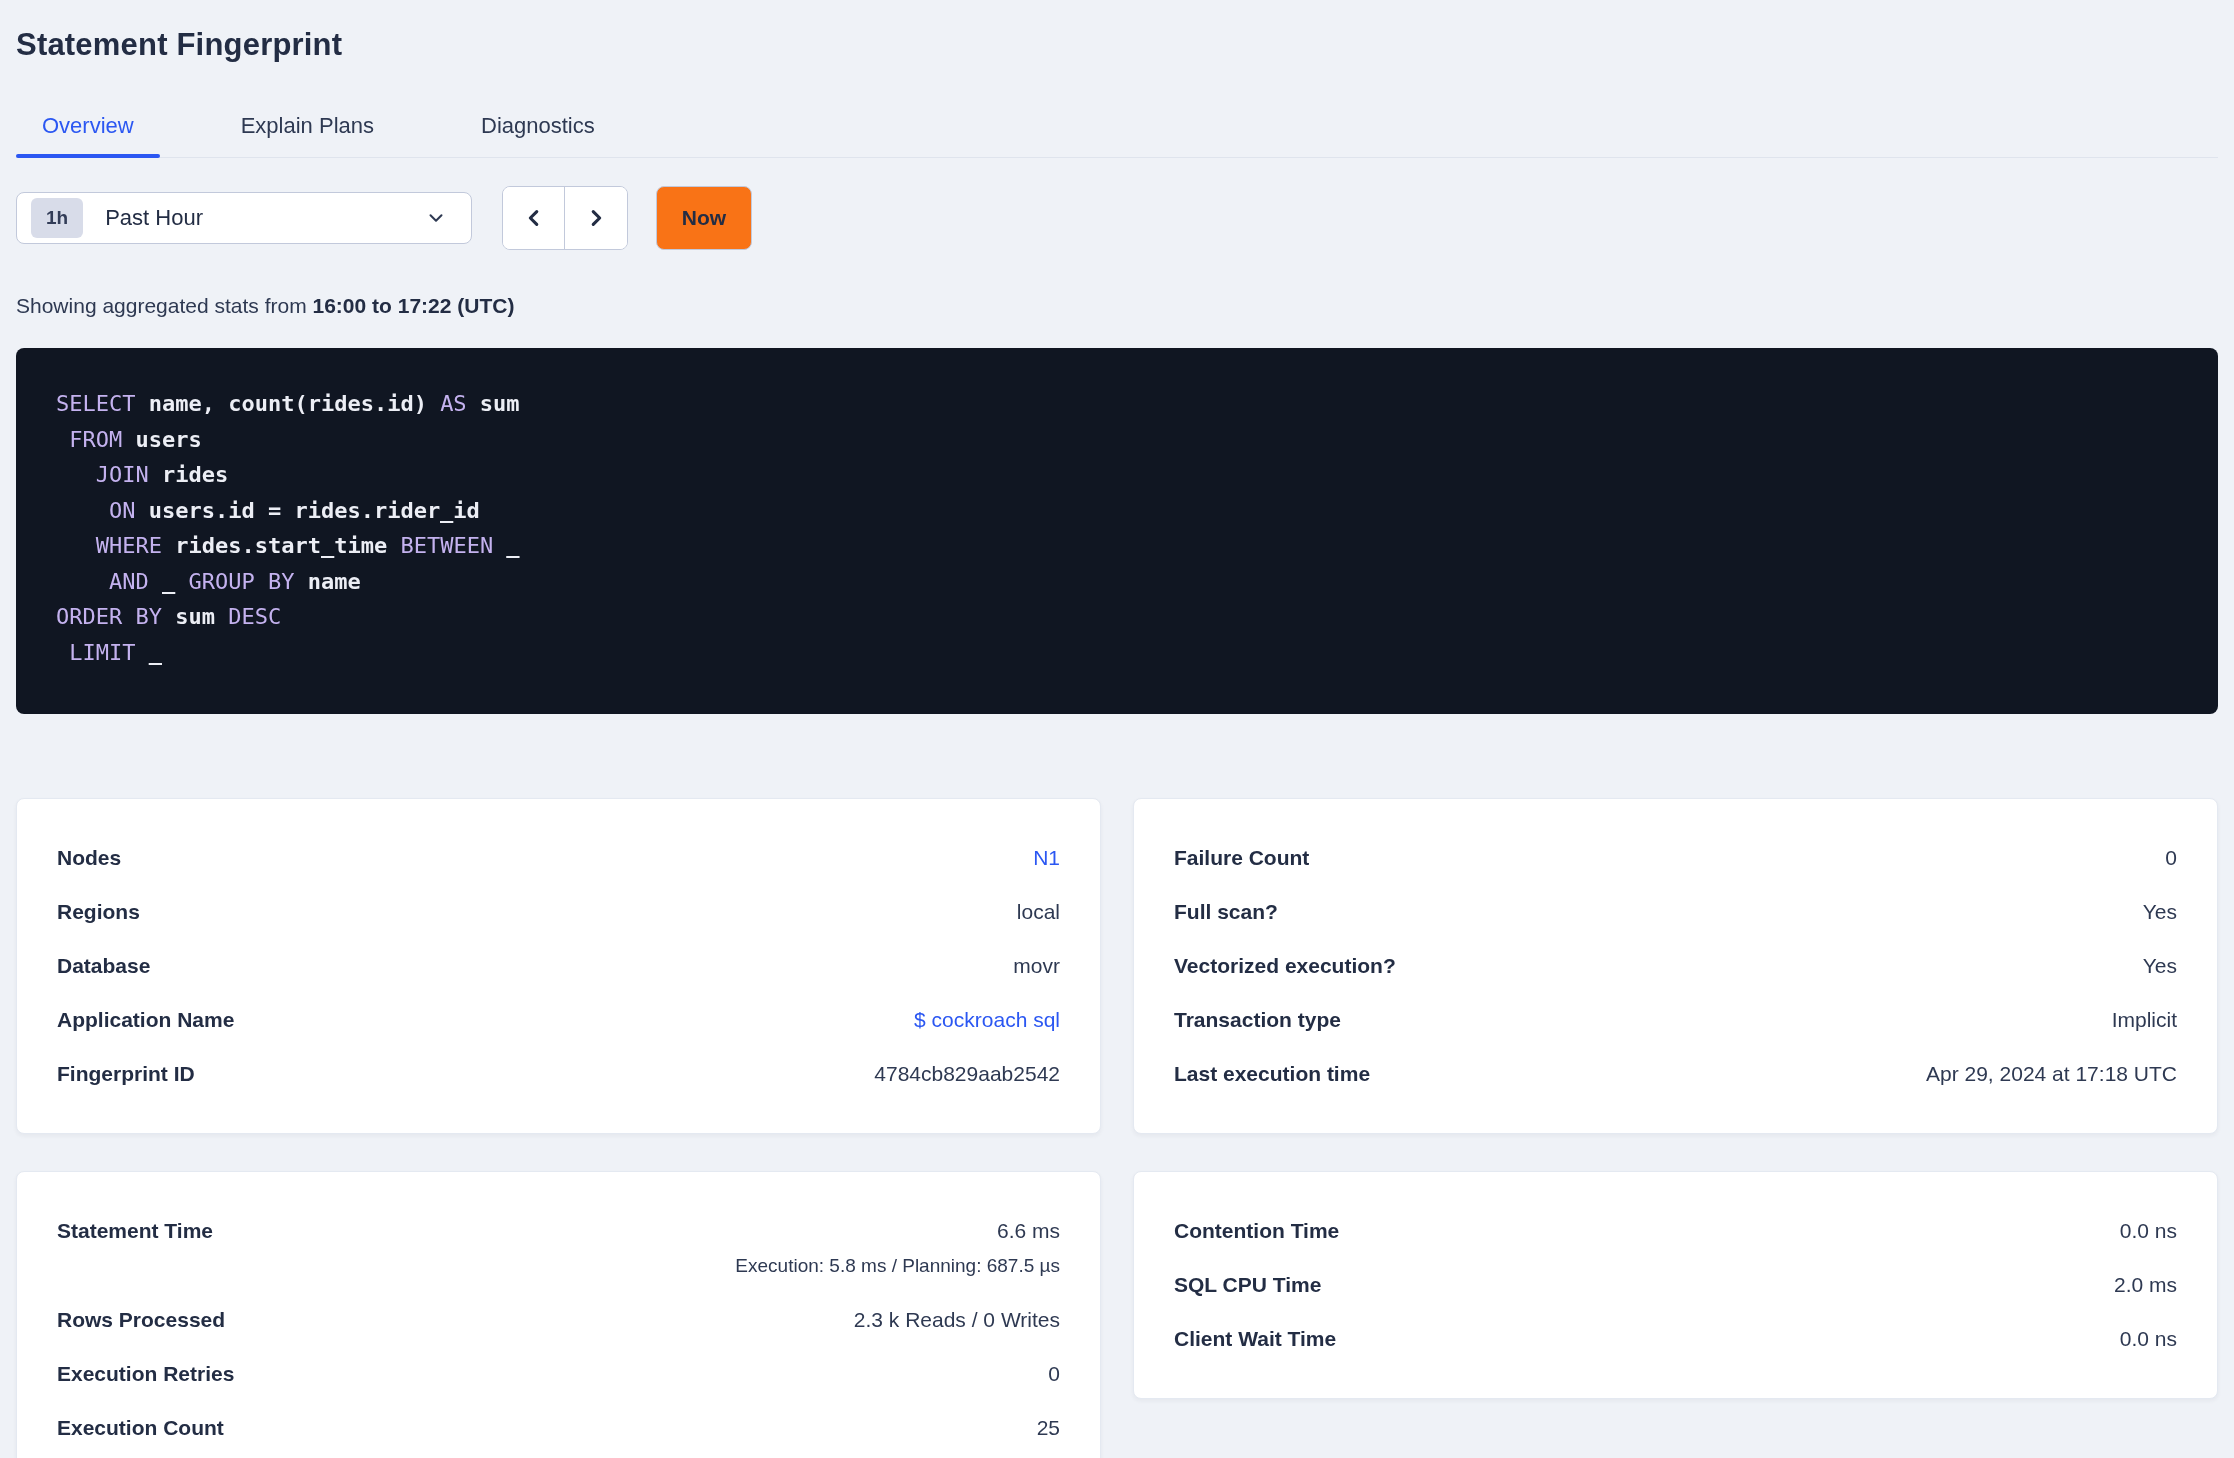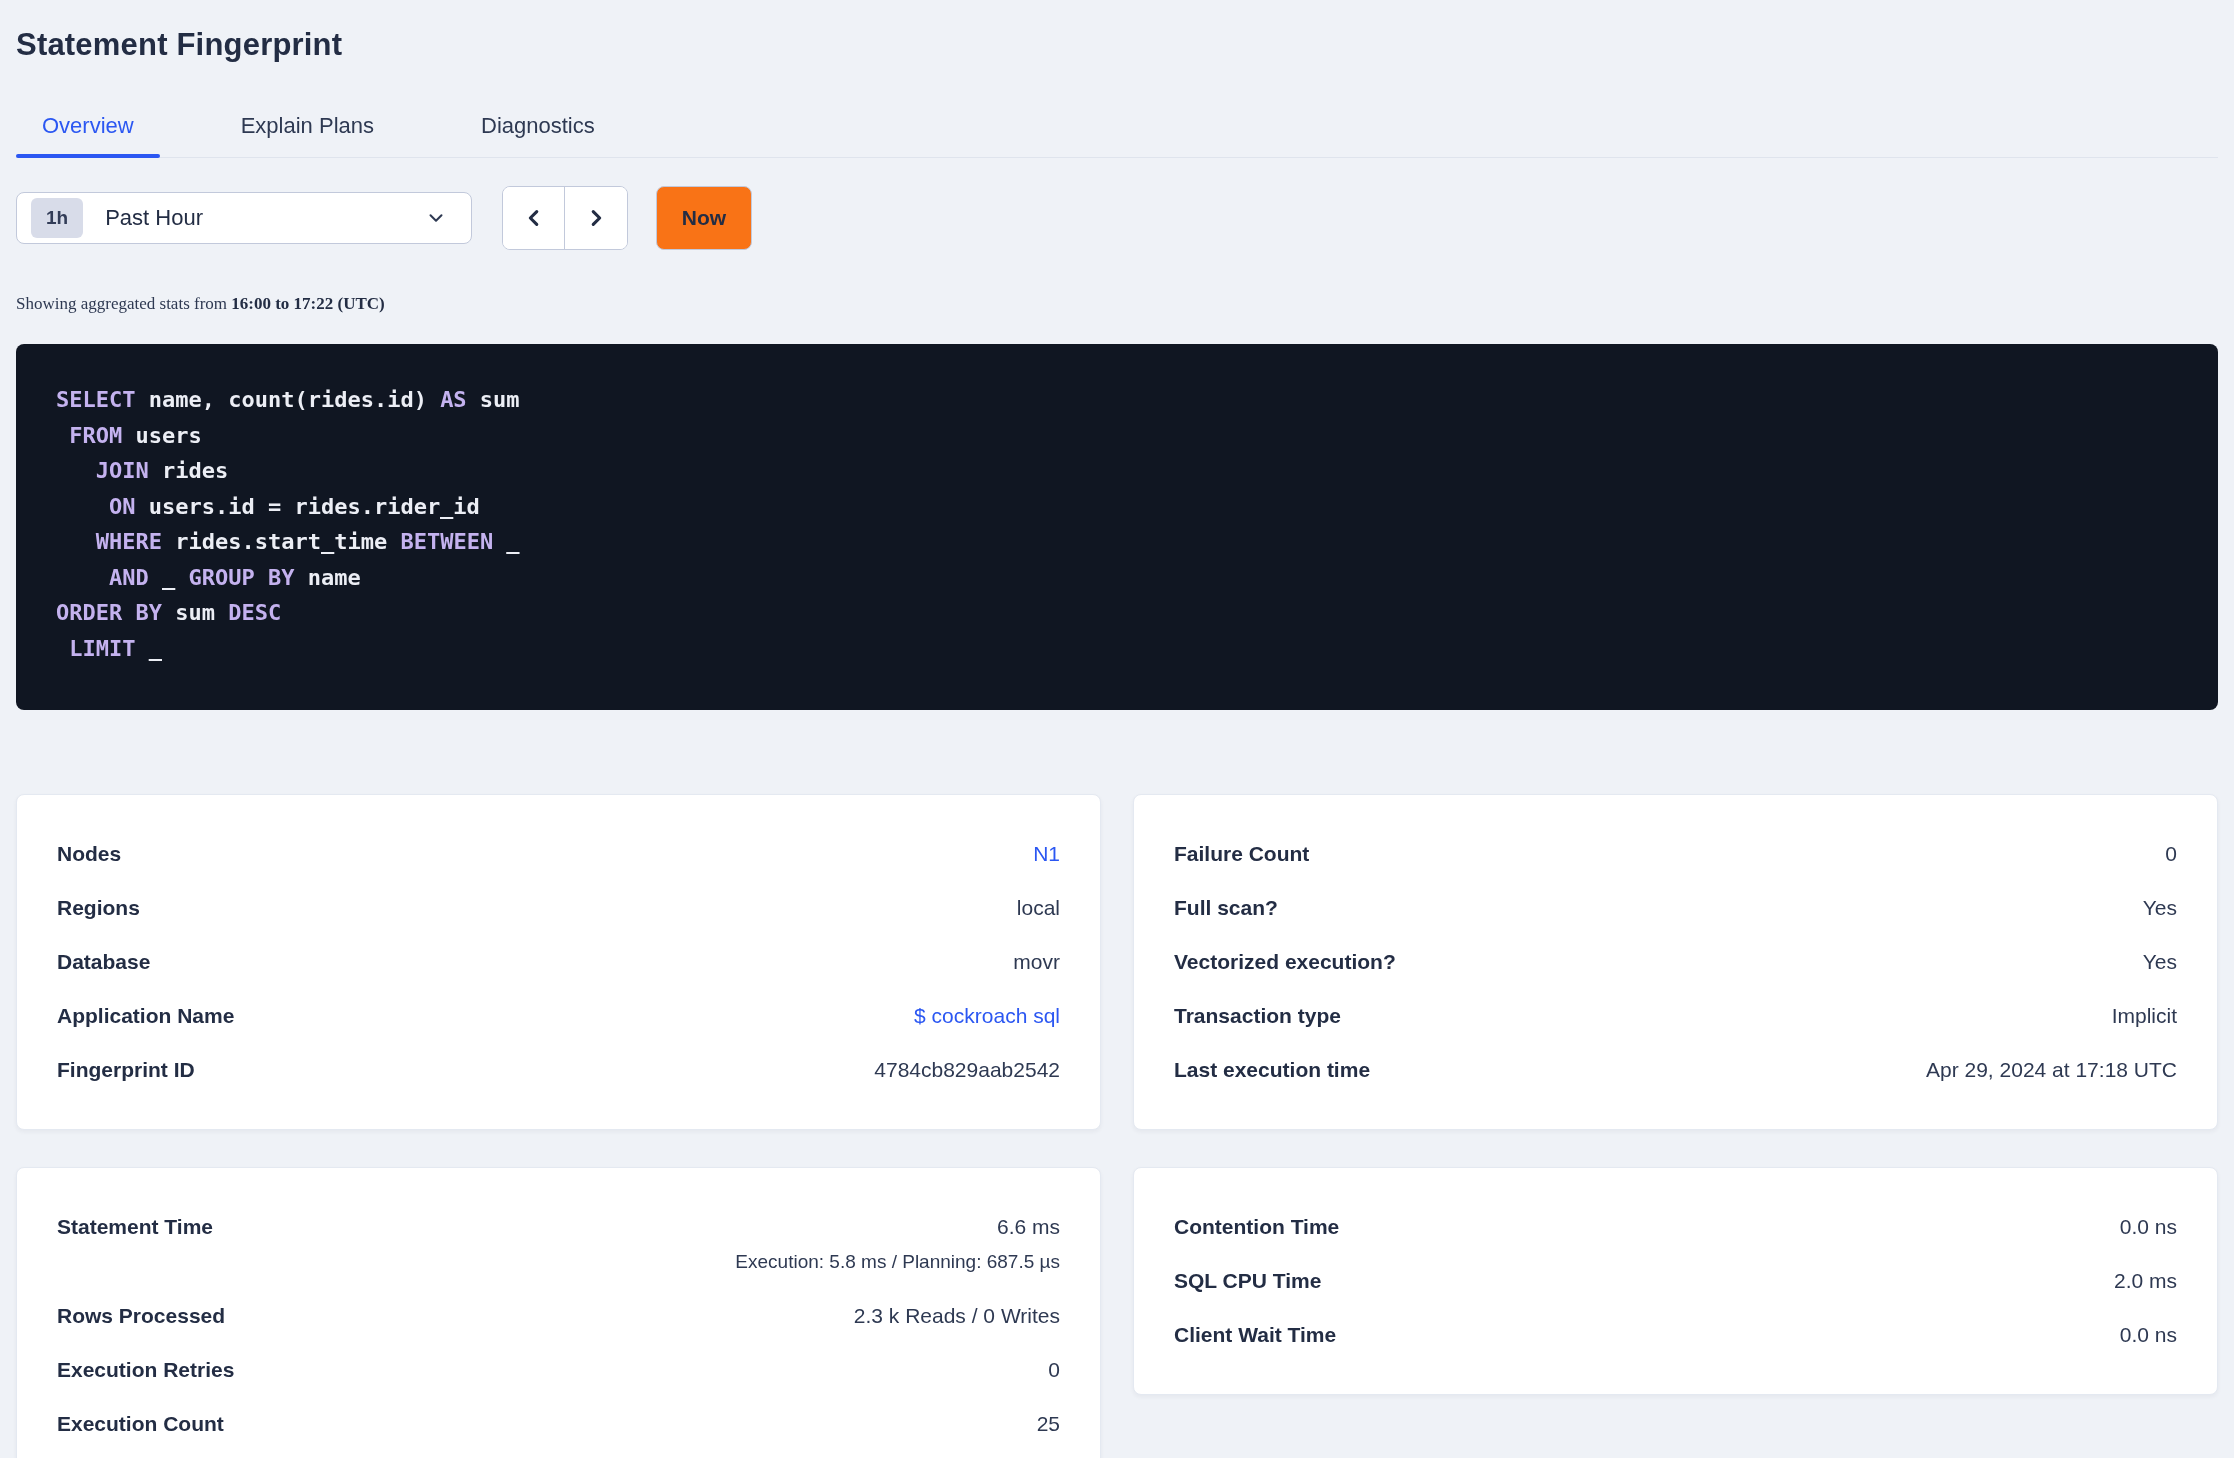--- a/index.html
+++ b/index.html
@@ -111,42 +111,41 @@
     font-family:"Liberation Sans", sans-serif;
     font-size:21px;
     font-weight:600;
     color:var(--text-dark);
     cursor:pointer;
   }
 
   
   .stats-line{
     margin-top:44px;
-    font-size:17px;
+    font-size:21px;
     color:var(--text-body);
-    font-family:Liberation Serif, serif;
   }
   .stats-line b{color:var(--text-dark);}
 
   
   .sql-box{
     margin-top:30px;
     background:var(--sql-bg);
     border-radius:8px;
     padding:38px 40px 44px;
     min-height:350px;
   }
   .code-line{
     font-family:"DejaVu Sans Mono","Liberation Mono",monospace;
     font-size:22px;
     line-height:35.5px;
     white-space:pre;
     color:var(--sql-plain);
   }
-  .code-line .kw{color:var(--sql-kw);font-weight:700;}
+  .code-line .kw{color:var(--sql-kw);font-weight:400;}
   .code-line .plain{color:var(--sql-plain);font-weight:700;}
 
   
   .cards-grid{
     margin-top:84px;
     display:grid;
     grid-template-columns:1fr 1fr;
     column-gap:32px;
     row-gap:37px;
     align-items:start;

